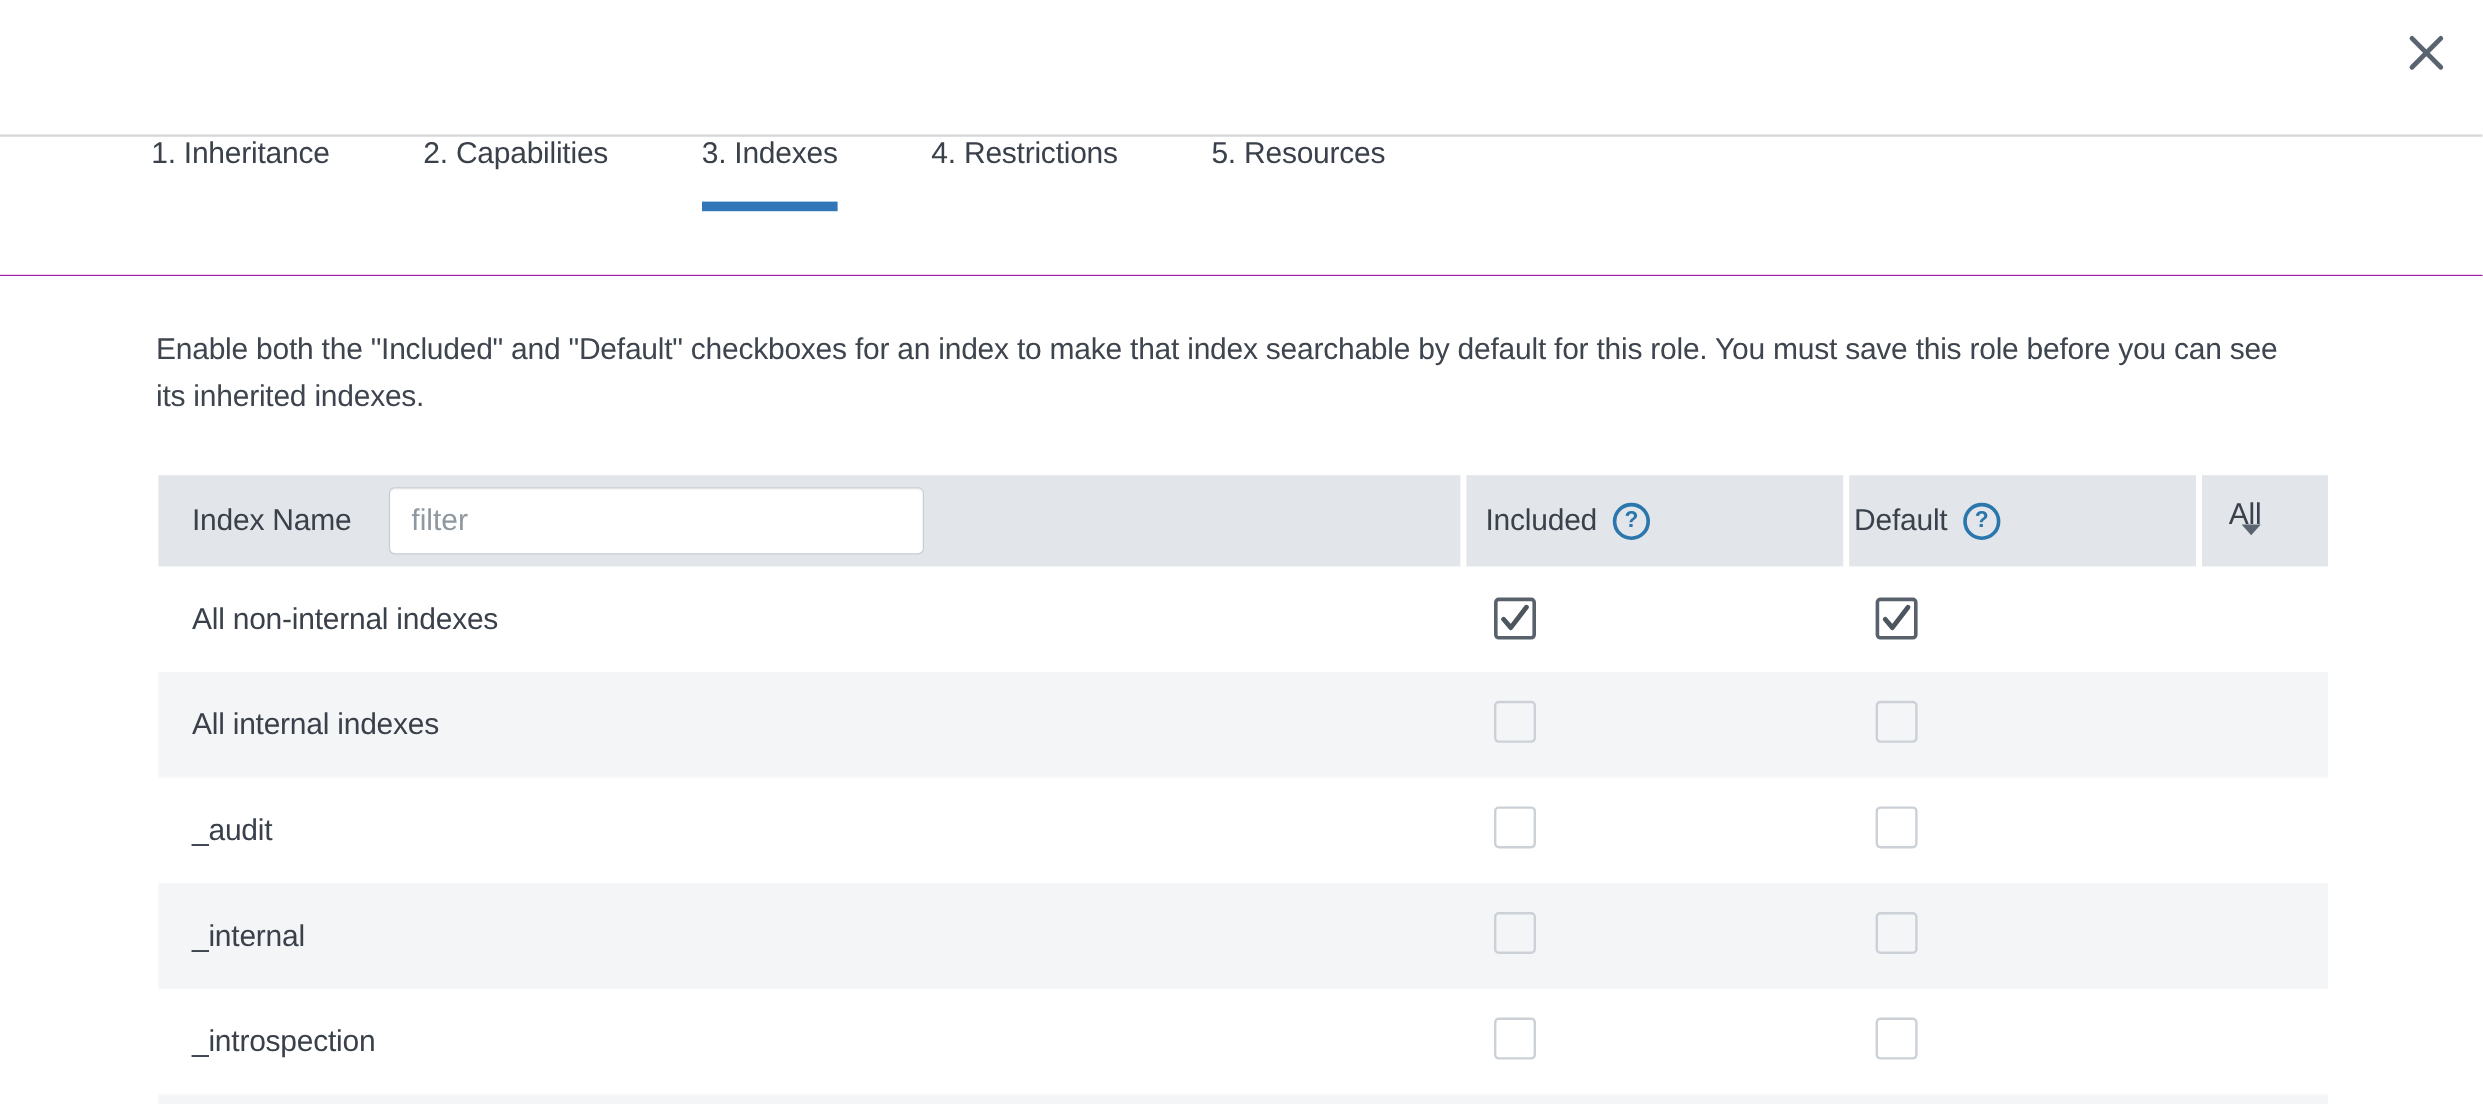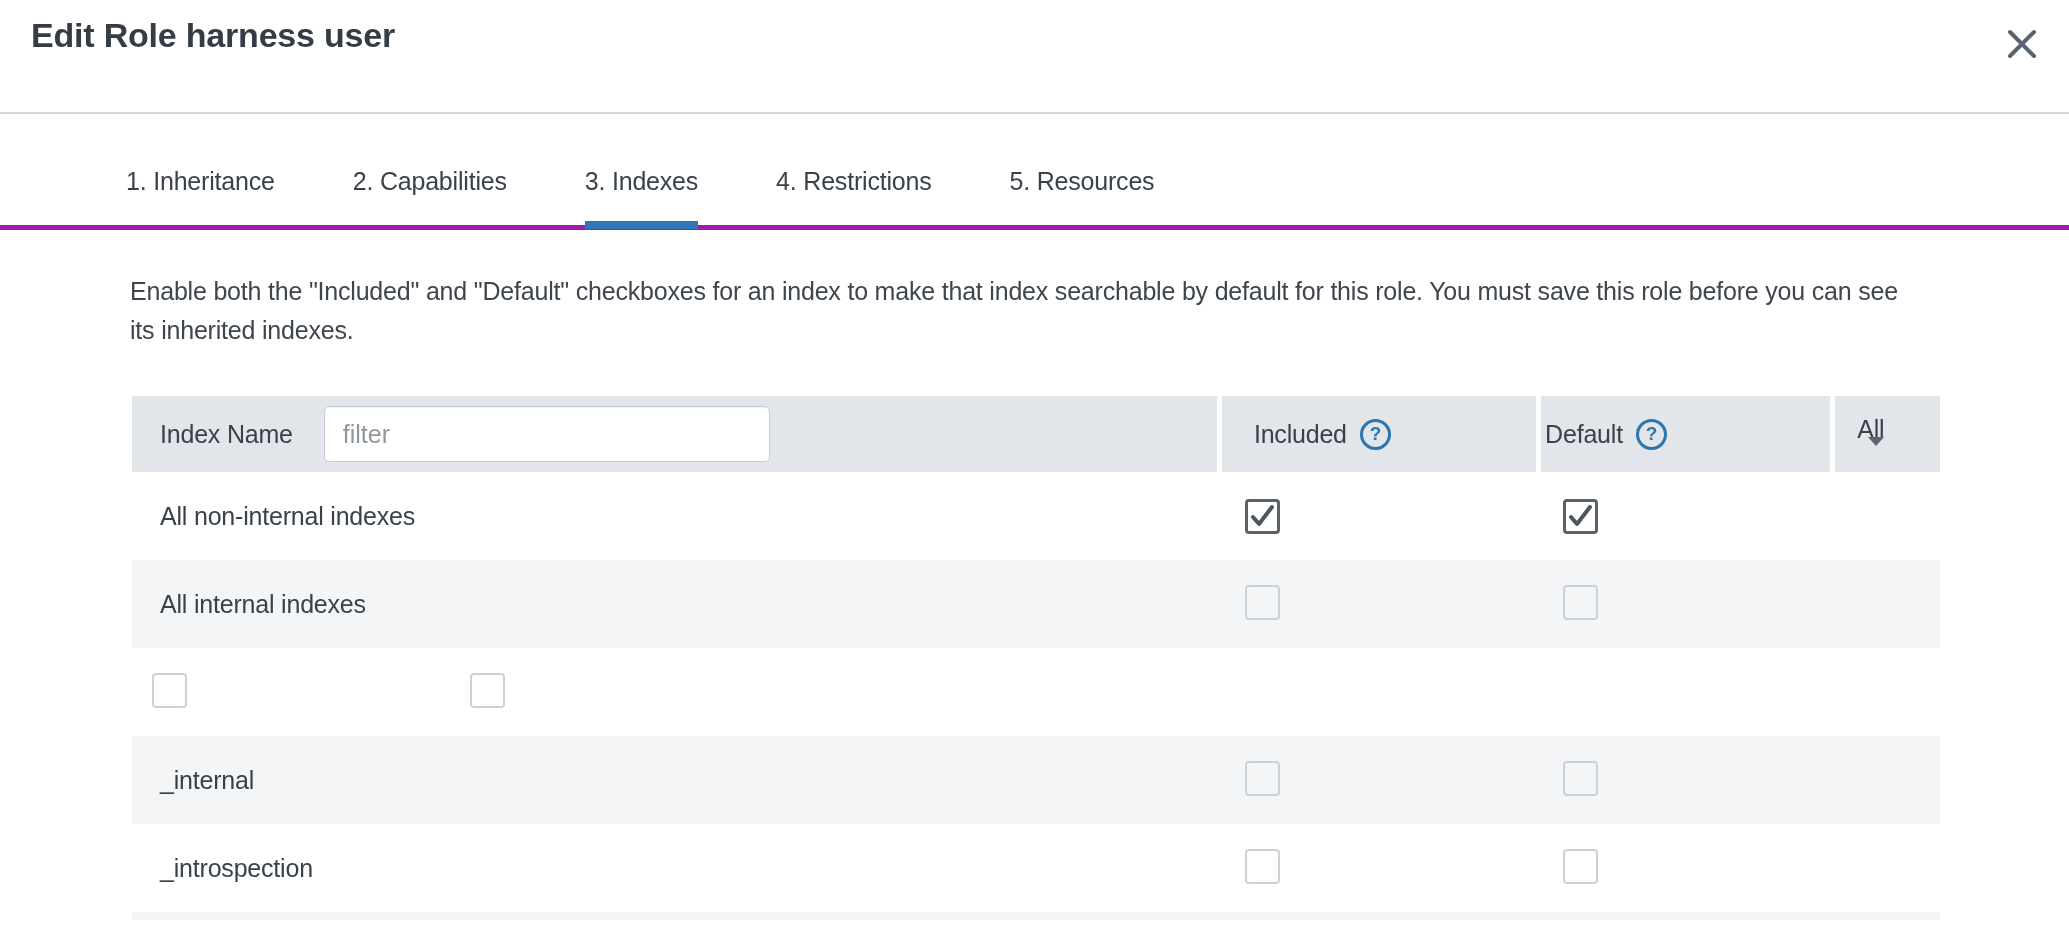--- a/index.html
+++ b/index.html
@@ -6,33 +6,33 @@
   html,body { background:#fff; }
   body { font-family:"Liberation Sans","DejaVu Sans",sans-serif; color:#3b424b; }
   .modal { position:relative; width:2069px; height:932px; background:#fff; overflow:hidden; }
 
   
   .modal-header { position:relative; height:114px; border-bottom:2px solid #d6d9dc; }
   .modal-title { position:absolute; left:31px; top:16px; font-size:34px; font-weight:700; color:#353c45; letter-spacing:-0.2px; }
   .close-btn { position:absolute; right:25px; top:22px; width:44px; height:44px; border:none; background:transparent; cursor:pointer; display:flex; align-items:center; justify-content:center; }
 
   
-  .tabs { display:flex; align-items:flex-end; padding-left:126px; height:116px; border-bottom:5px solid #a21caf; }
+  .tabs { display:flex; align-items:flex-start; padding-left:126px; height:116px; border-bottom:1px solid #a21caf; }
   .tab { font-size:25px; color:#3a414b; padding-bottom:25px; margin-right:78px; border-bottom:8px solid transparent; margin-bottom:-4px; cursor:pointer; letter-spacing:-0.2px; }
   .tab.active { border-bottom-color:#3076b8; }
 
   
   .description { margin:42px 0 0 130px; max-width:1795px; font-size:25px; line-height:39px; color:#3e454e; letter-spacing:-0.2px; }
 
   
   .index-table { position:absolute; left:132px; top:396px; width:1808px; }
   .thead { display:flex; gap:5px; height:76px; }
   .th { background:#e2e5e9; display:flex; align-items:center; font-size:25px; color:#3a414b; letter-spacing:-0.2px; }
   .th-name { width:1088px; padding-left:28px; }
-  .th-included { width:315px; padding-left:32px; }
+  .th-included { width:315px; padding-left:16px; }
   .th-default { width:290px; padding-left:4px; }
   .th-all { width:105px; padding-left:22px; }
 
   .filter-input { margin-left:31px; width:446px; height:56px; border:1px solid #c7cdd4; border-radius:5px; background:#fff; font-size:25px; color:#3b424b; padding:0 18px; outline:none; font-family:"Liberation Sans","DejaVu Sans",sans-serif; box-shadow: inset 0 1px 2px rgba(0,0,0,0.06); }
   .filter-input::placeholder { color:#8f979f; }
 
   .help-icon { display:inline-flex; align-items:center; justify-content:center; width:31px; height:31px; margin-left:13px; border:3px solid #2a76ad; border-radius:50%; color:#2a76ad; font-size:19px; font-weight:700; cursor:pointer; }
 
   .all-dropdown { display:inline-flex; align-items:center; cursor:pointer;flex-direction:column; }
   .caret-down { width:0; height:0; border-left:8px solid transparent; border-right:8px solid transparent; border-top:9px solid #5a6470; margin-left:11px; transform:translateY(-7px); }
@@ -49,21 +49,20 @@
   .checkbox.checked svg { display:block; }
 
   .partial-row { height:8px; background:#f4f5f7; }
 </style>
 </head>
 <body>
 
 <div class="modal">
 
   <div class="modal-header">
-    <div class="modal-title">Edit Role harness user</div>
     <button class="close-btn">
       <svg width="30" height="30" viewBox="0 0 30 30">
         <path d="M3 3 L27 27 M27 3 L3 27" stroke="#5a6470" stroke-width="4" stroke-linecap="round" fill="none"></path>
       </svg>
     </button>
   </div>
 
   <div class="tabs">
     <div class="tab">1. Inheritance</div>
     <div class="tab">2. Capabilities</div>
@@ -119,20 +118,21 @@
       <div class="td-name">All internal indexes</div>
       <div class="td-check">
         <span class="checkbox"></span>
       </div>
       <div class="td-check2">
         <span class="checkbox"></span>
       </div>
     </div>
 
     <div class="trow">
+      <div class="td-name">_audit</div>
       <div class="td-check">
         <span class="checkbox"></span>
       </div>
       <div class="td-check2">
         <span class="checkbox"></span>
       </div>
     </div>
 
     <div class="trow alt">
       <div class="td-name">_internal</div>

